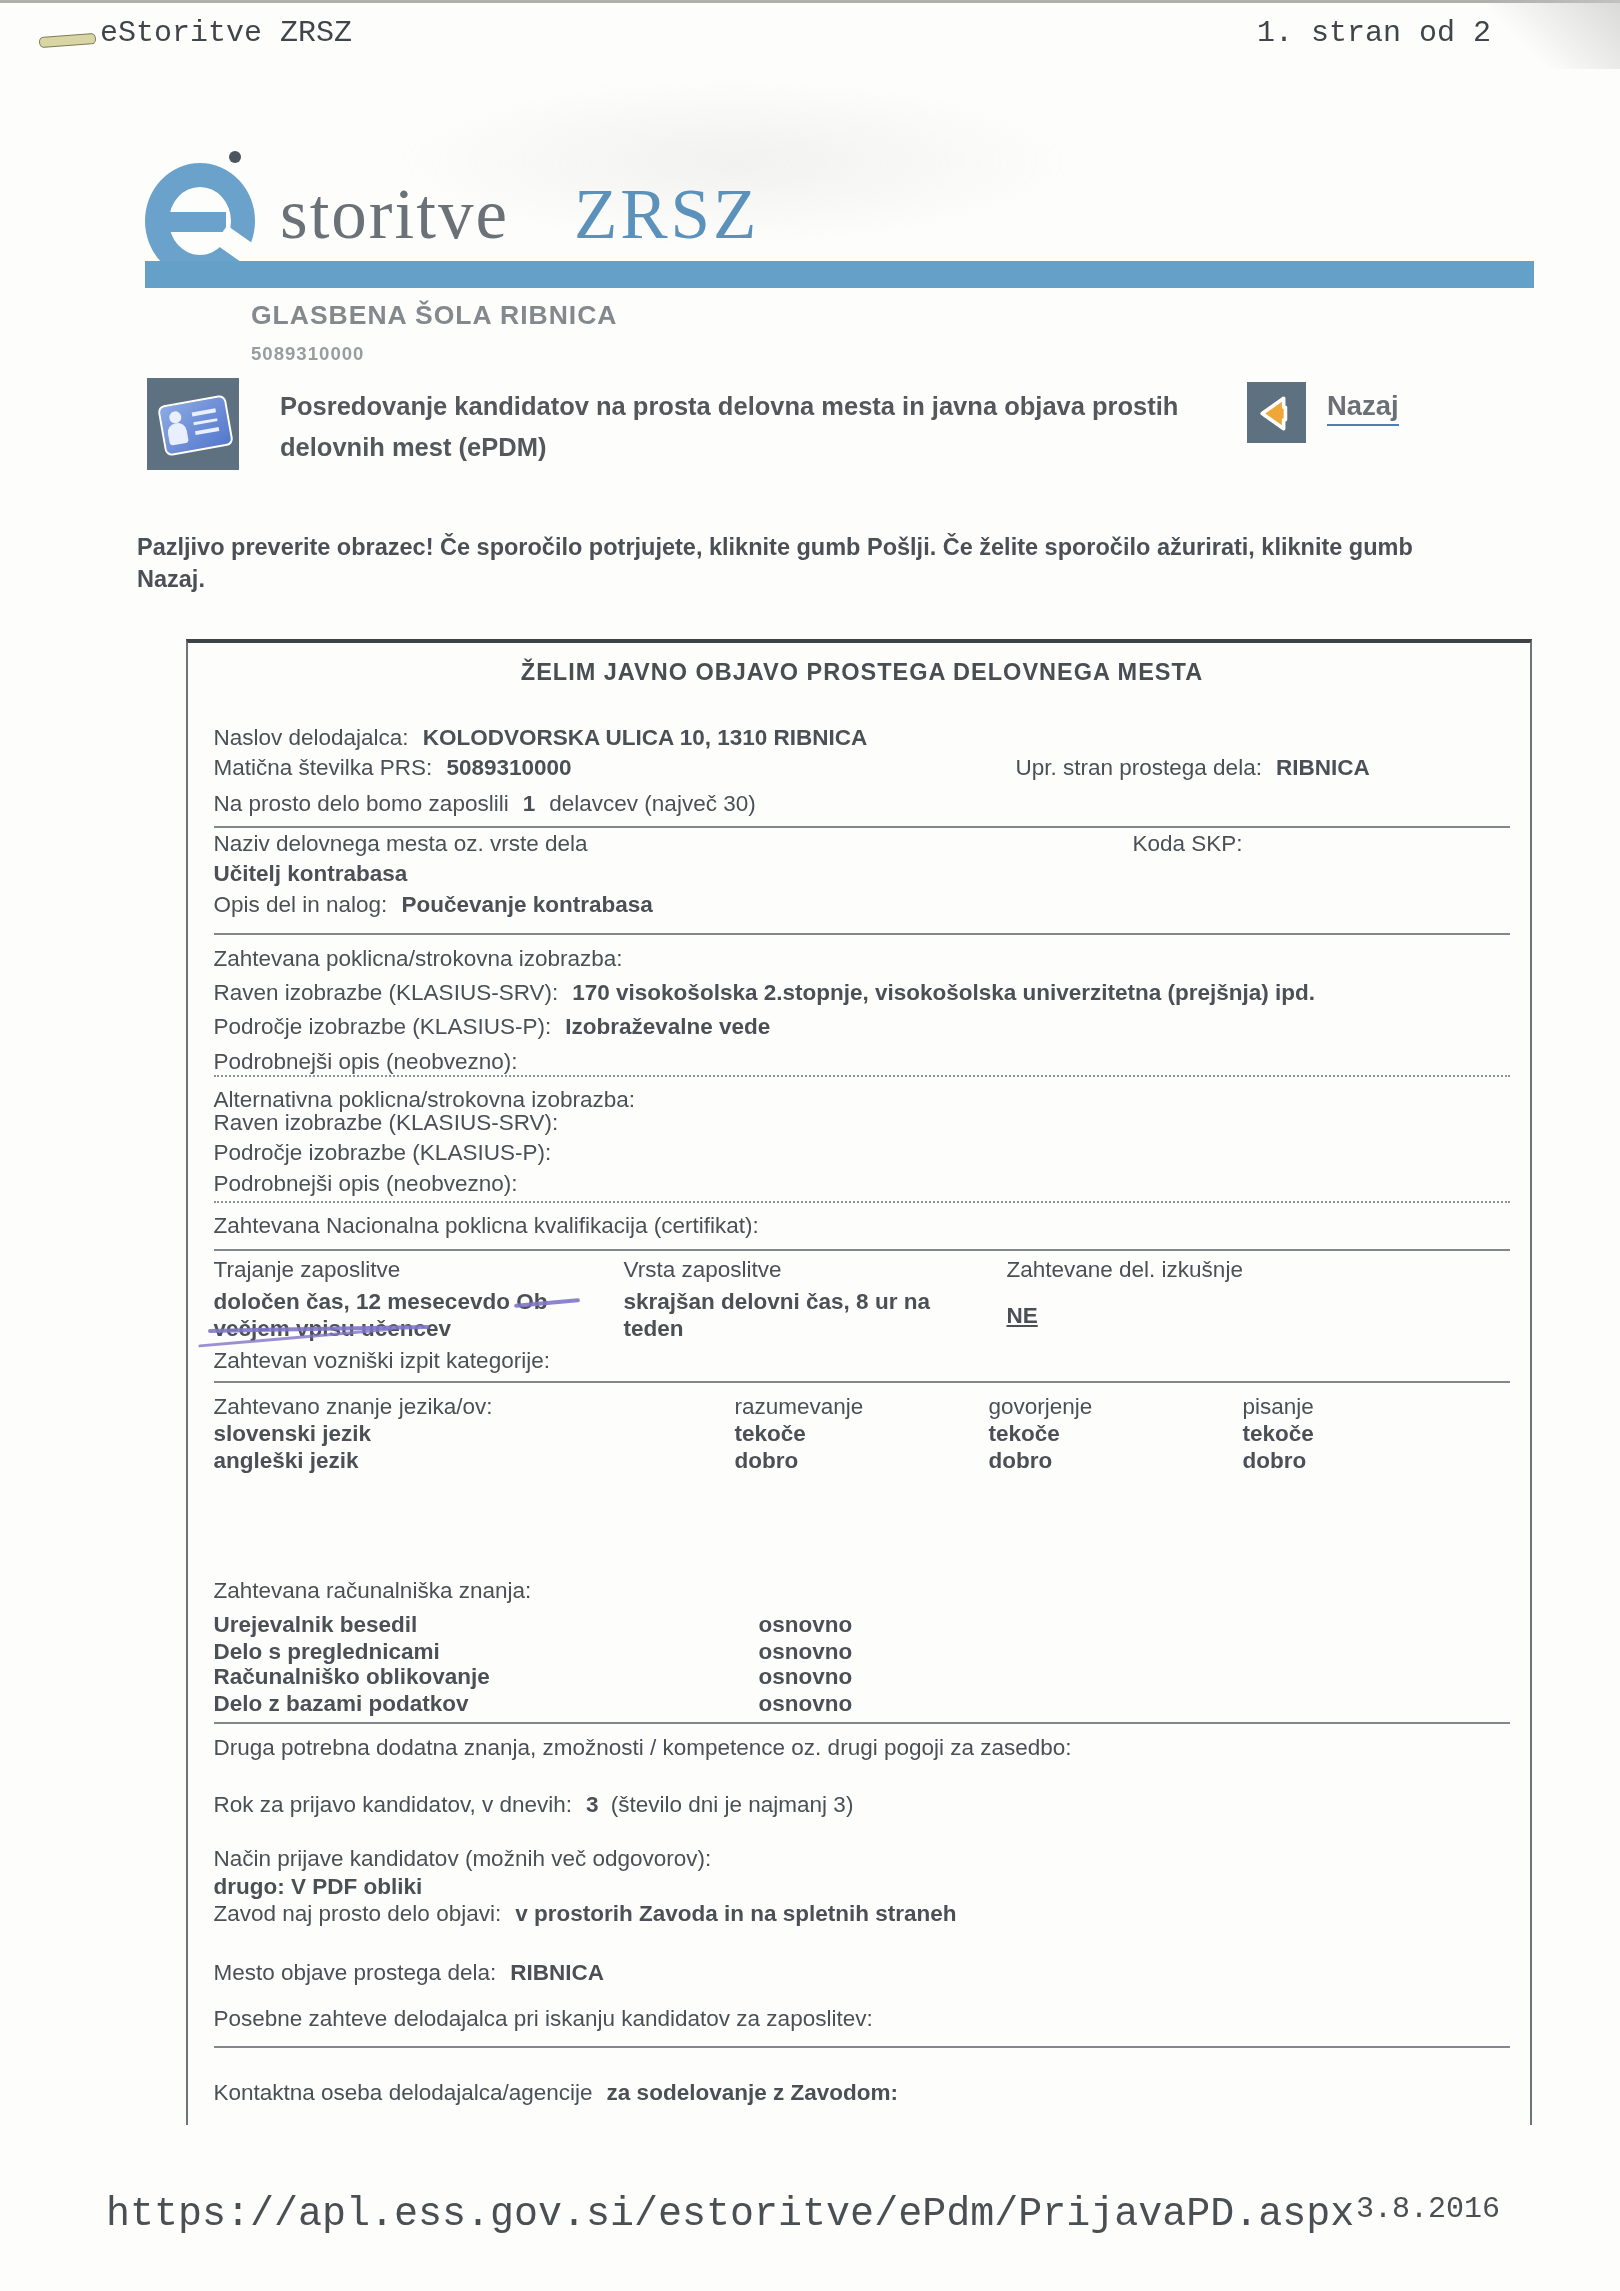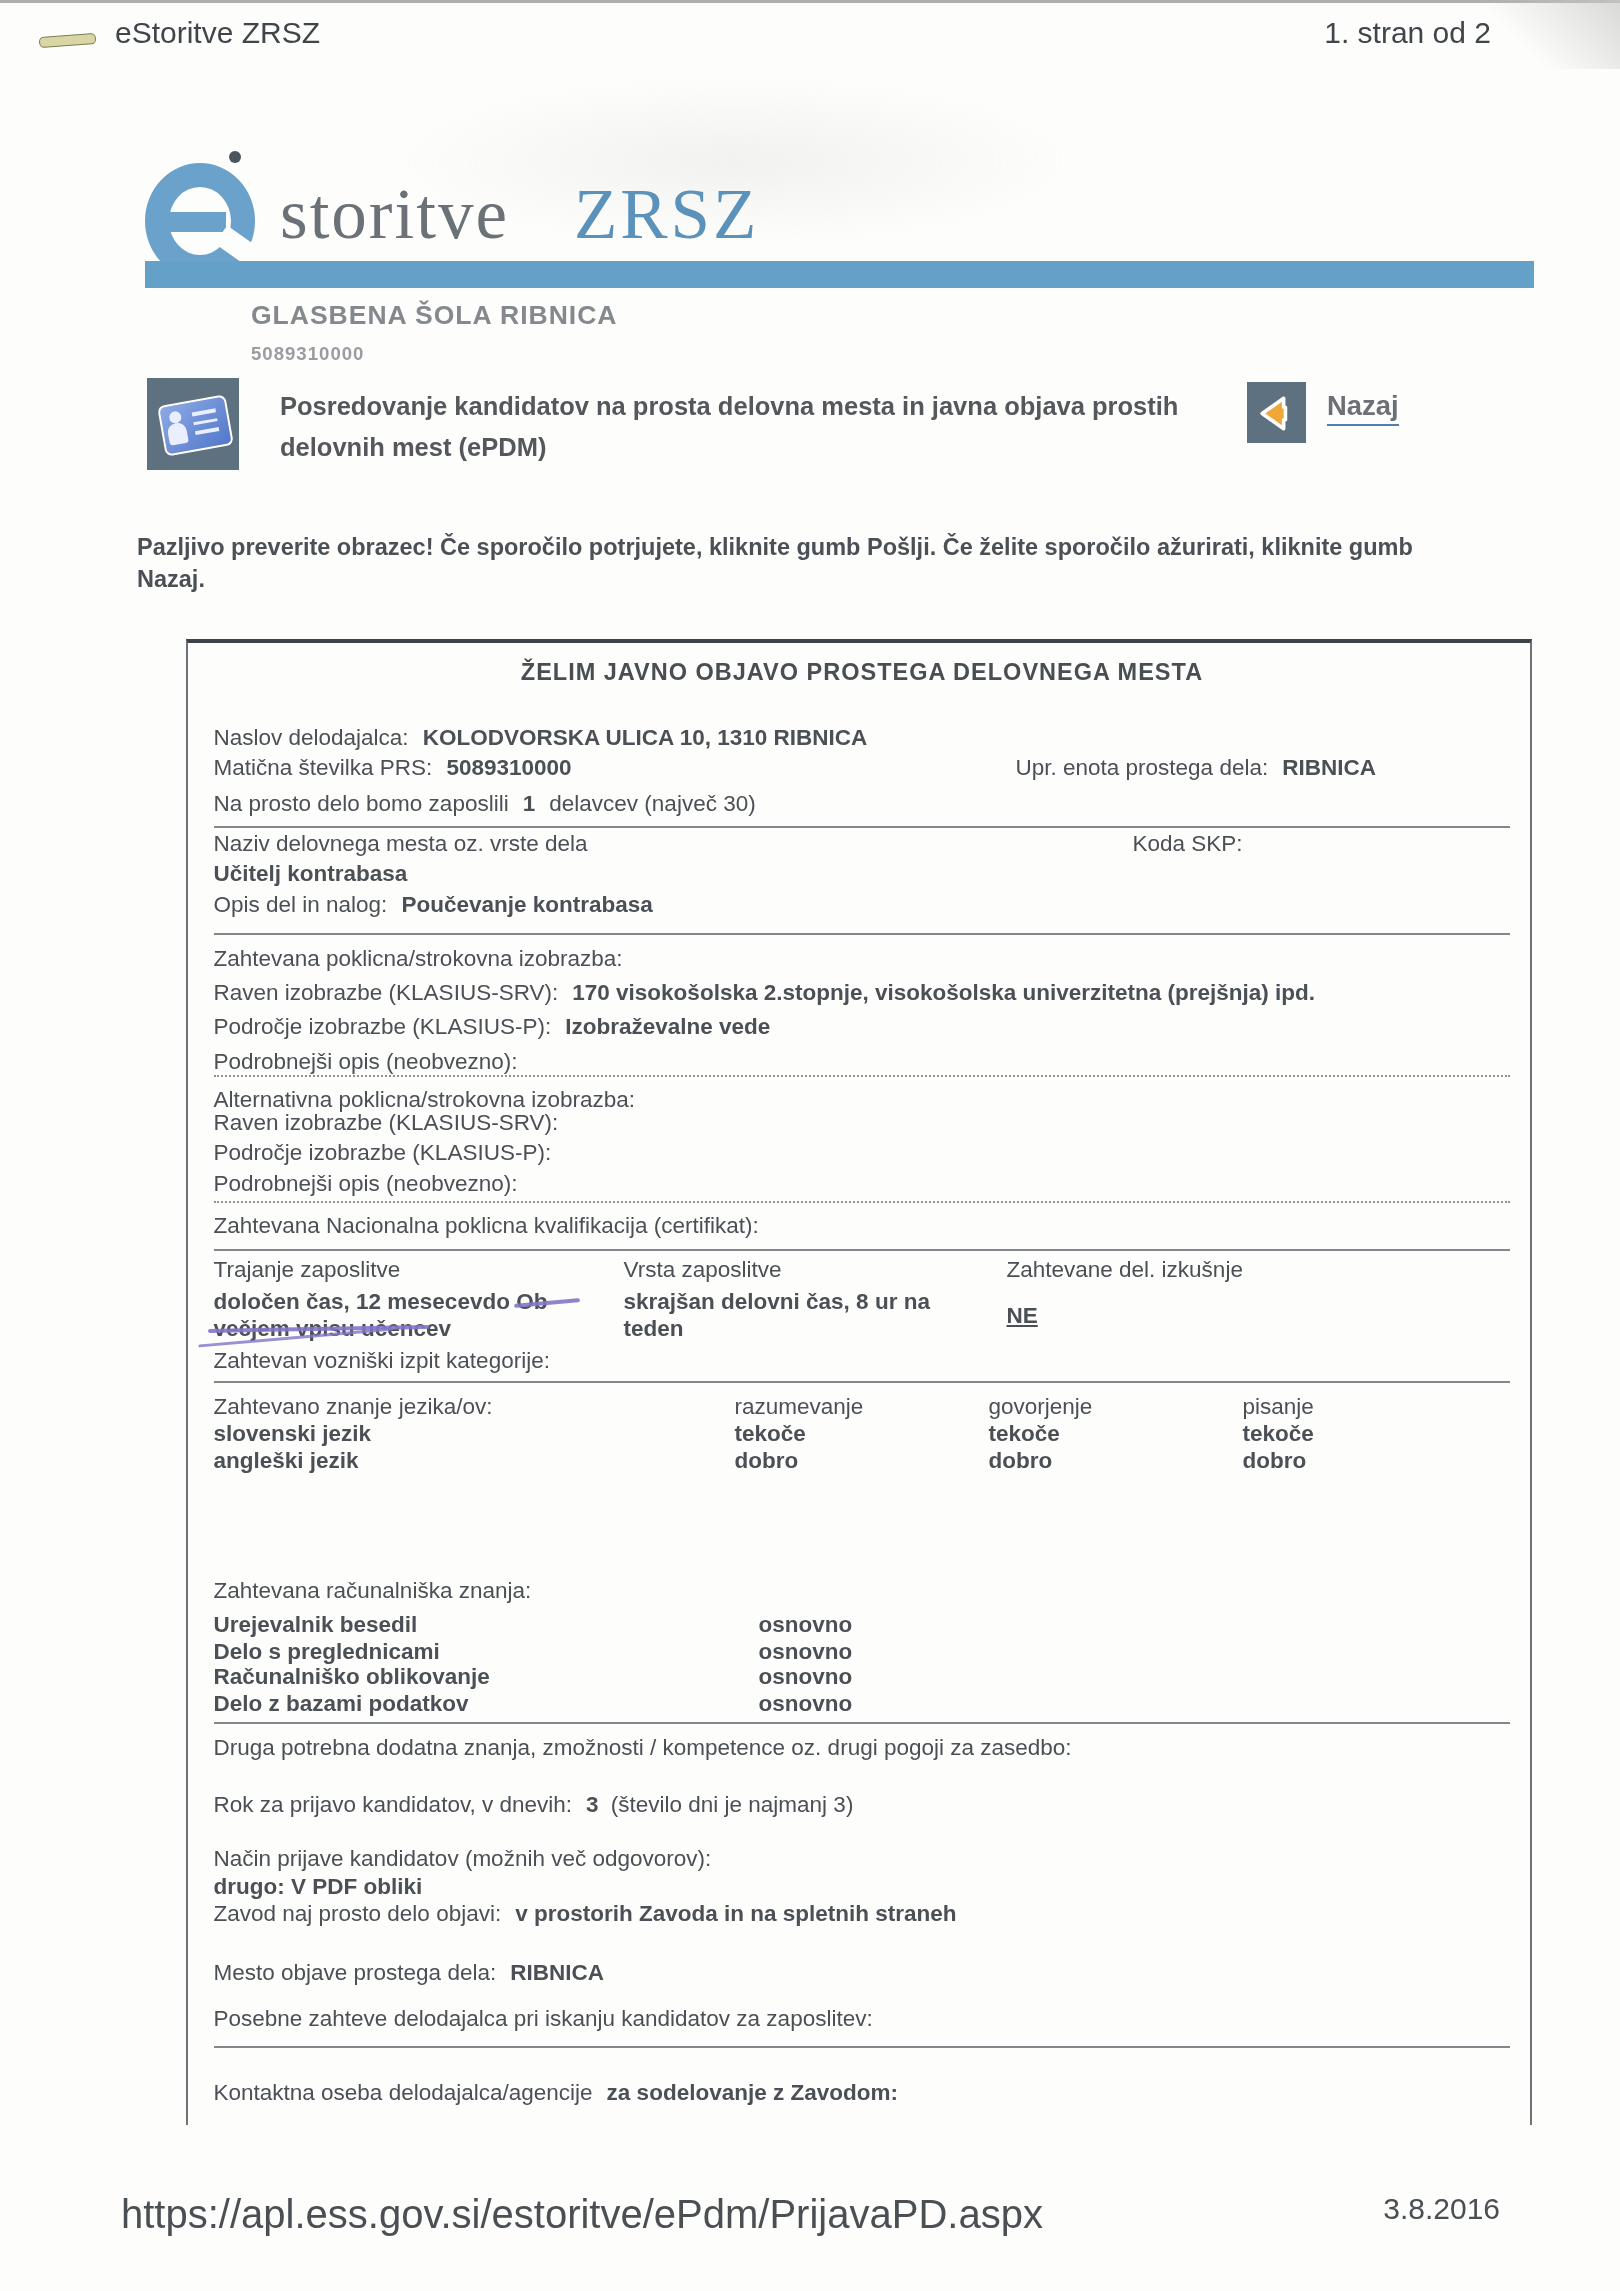--- a/index.html
+++ b/index.html
@@ -5,21 +5,21 @@
   html,body{margin:0;padding:0;background:#d8d8d6;}
   .page{position:relative;width:1620px;height:2292px;background:#fdfdfb;margin:0 auto;overflow:hidden;
         font-family:"Liberation Sans", sans-serif;color:#4b5056;}
   
   .scan-top{position:absolute;top:0;left:0;right:0;height:2.9px;background:#9b9b99;opacity:.8;}
   .scan-corner{position:absolute;top:0;right:0;width:167px;height:69px;
         background:linear-gradient(225deg,#c9c9c7,rgba(255,255,255,0) 60%);opacity:.7;}
   .scan-smudge{position:absolute;top:78px;left:392px;width:686px;height:167px;
         background:radial-gradient(#c9c9c7,rgba(255,255,255,0) 70%);opacity:.22;filter:blur(5.9px);}
   
-  .serif{font-family:Liberation Sans, sans-serif;margin-left:15px;}
+  .serif{font-family:Liberation Mono, monospace;}
   .hdr-dash{position:absolute;left:39px;top:35px;width:55px;height:8.8px;background:#d9d5a5;
         border:1px solid #7d7d52;border-radius:4.9px;transform:rotate(-4deg);}
   .hdr-left{position:absolute;left:100px;top:15.7px;font-size:30px;color:#3f454a;}
   .hdr-right{position:absolute;right:129px;top:15.7px;font-size:30px;color:#3f454a;}
   
   .logo-e{position:absolute;left:145px;top:157px;width:118px;height:131px;}
   .logo-e .ring{position:absolute;left:0;top:5.9px;width:110px;height:116px;border-radius:50%;
         border:24.5px solid #6aa2cc;box-sizing:border-box;background:#fdfdfb;}
   .logo-e .bar{position:absolute;left:23.5px;top:55px;width:57px;height:19.6px;background:#6aa2cc;}
   .logo-e .notch{position:absolute;left:73px;top:76px;width:33px;height:21.6px;background:#fdfdfb;transform:rotate(35deg);}
@@ -152,21 +152,21 @@
 
     <div class="fr r-address">
       <span>Naslov delodajalca:</span>
       <span class="val">KOLODVORSKA ULICA 10, 1310 RIBNICA</span>
     </div>
 
     <div class="fr r-prs">
       <span>Matična številka PRS:</span>
       <span class="val">5089310000</span>
       <span class="abs upr">
-        <span>Upr. enota prostega dela:</span>
+        <span>Upr. stran prostega dela:</span>
         <span class="val">RIBNICA</span>
       </span>
     </div>
 
     <div class="fr r-hires">
       <span>Na prosto delo bomo zaposlili</span>
       <span class="val">1</span>
       <span style="margin-left:7.8px">delavcev (največ 30)</span>
     </div>
 

